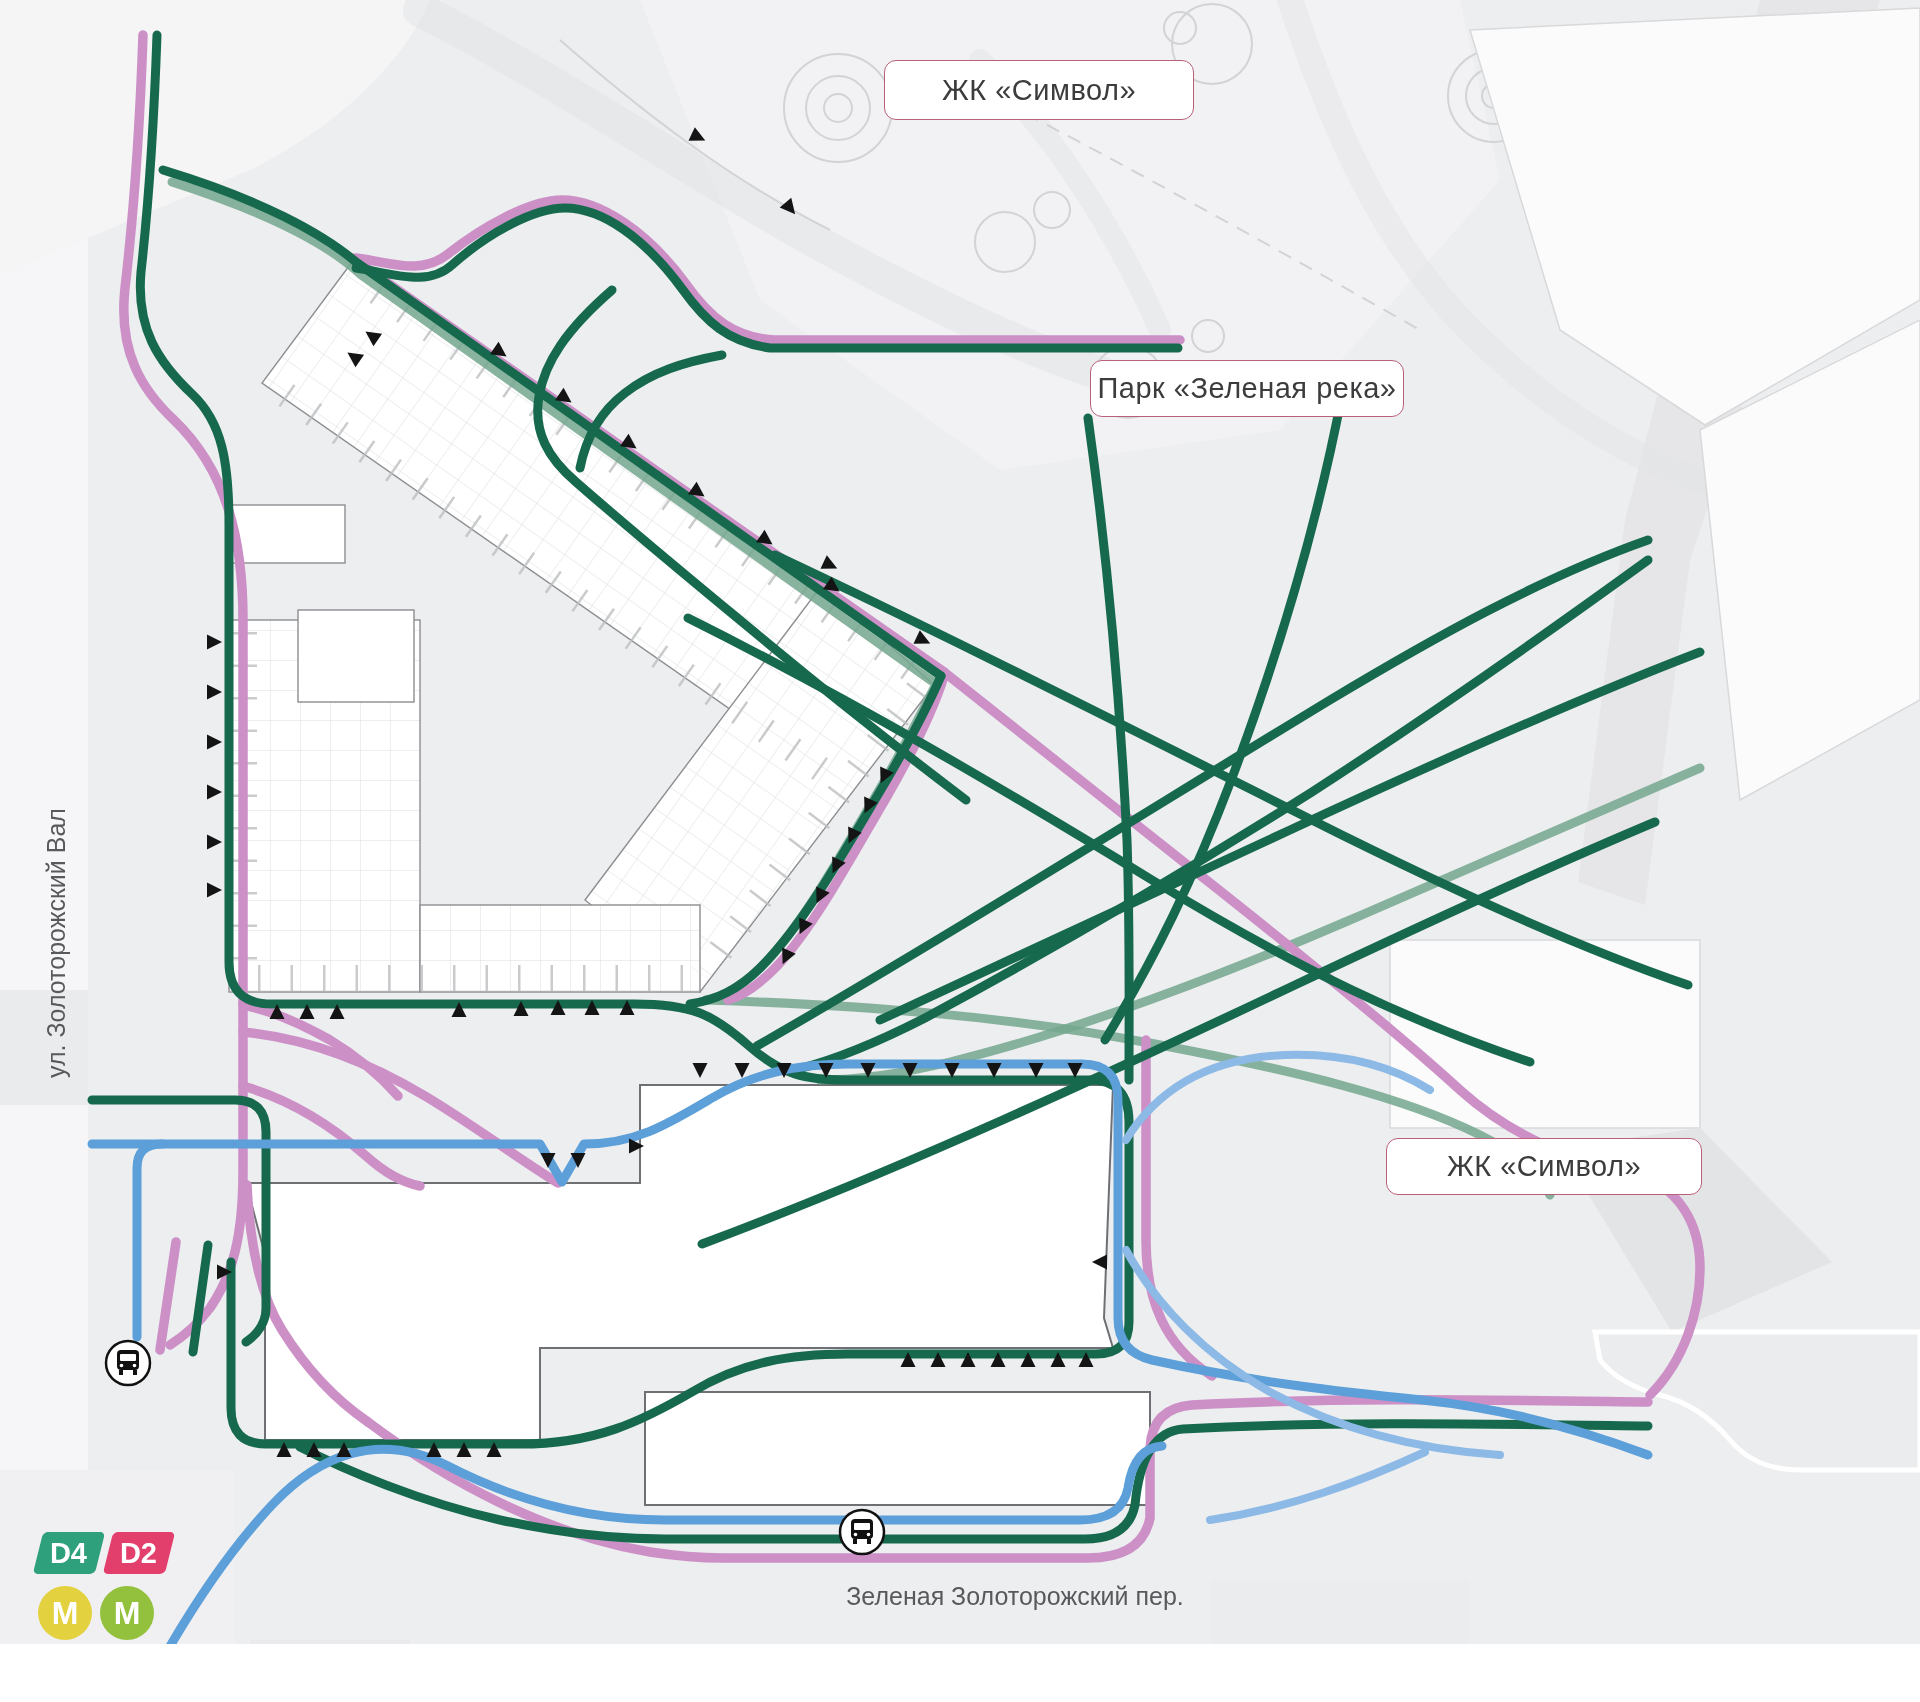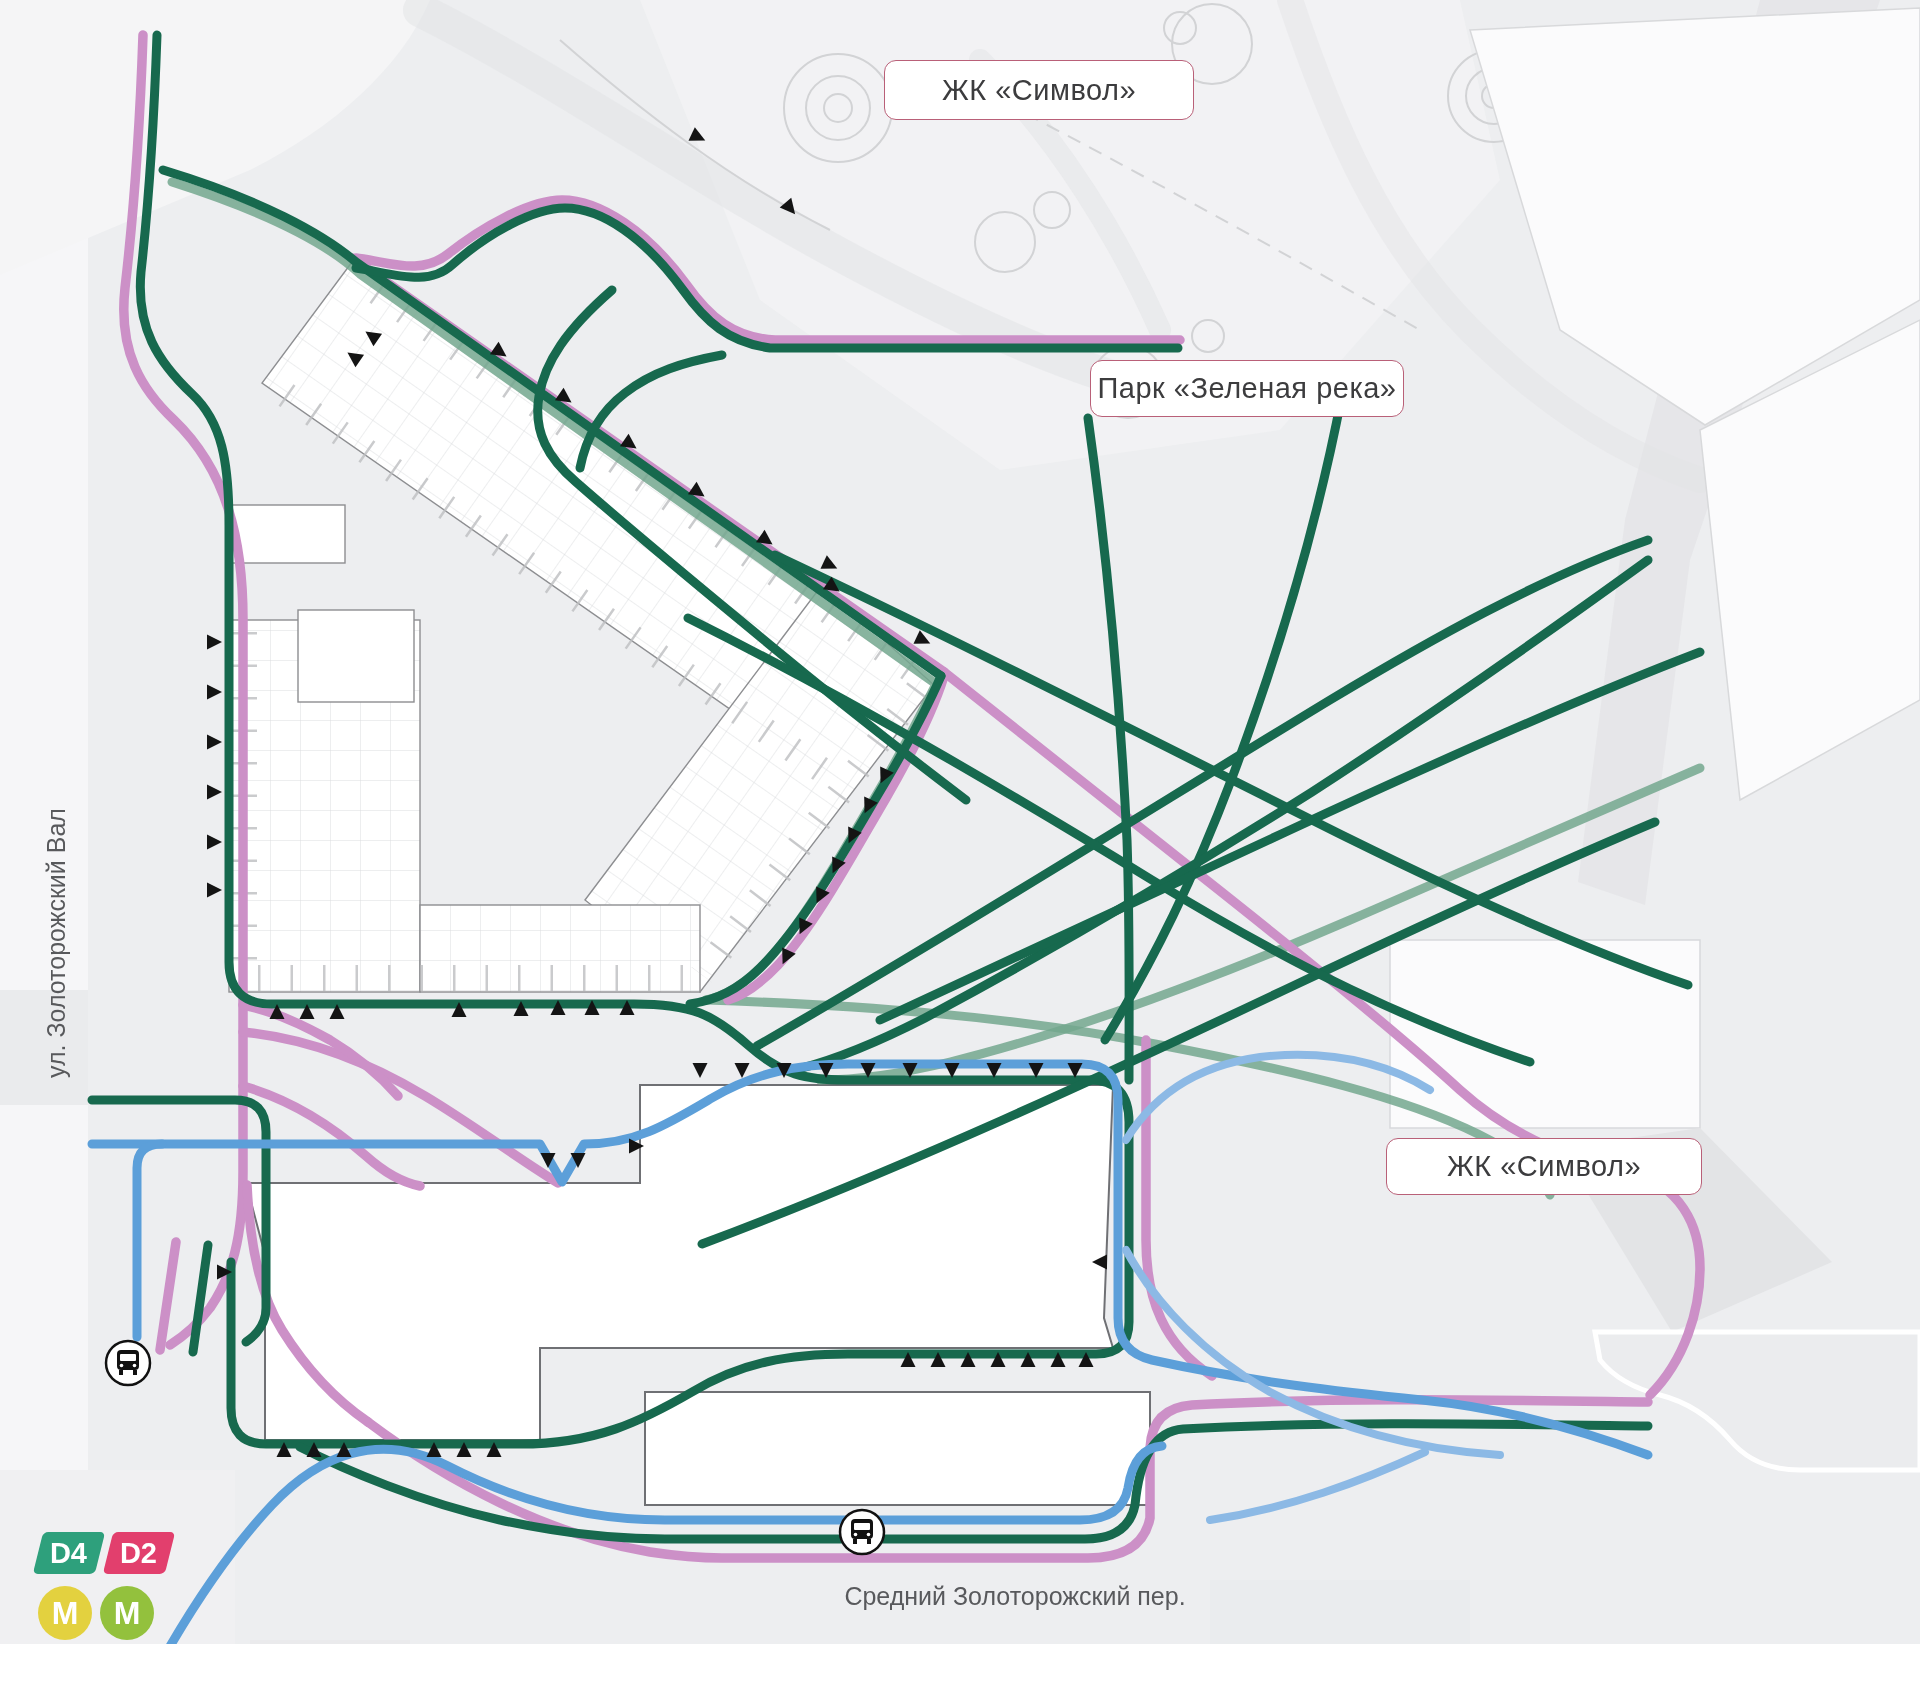--- a/index.html
+++ b/index.html
@@ -260,21 +260,21 @@
   <span>ЖК «Символ»</span>
 </div>
 <div class="map-label" style="left:1090px;top:360px;width:312px;height:55px;justify-content:center;">
   <span>Парк «Зеленая река»</span>
 </div>
 <div class="map-label" style="left:1386px;top:1138px;width:314px;height:55px;">
   <span>ЖК «Символ»</span>
 </div>
 
 <div class="street vertical" style="left:42px;top:1078px;">ул. Золоторожский Вал</div>
-<div class="street" style="left:820px;top:1582px;width:390px;text-align:center;">Средний Золоторожский пер.</div>
+<div class="street" style="left:820px;top:1582px;width:390px;text-align:center;">Зеленая Золоторожский пер.</div>
 
 <div class="legend">
   <div class="row">
     <div class="chip d4">
       <span>D4</span>
     </div>
     <div class="chip d2">
       <span>D2</span>
     </div>
   </div>

